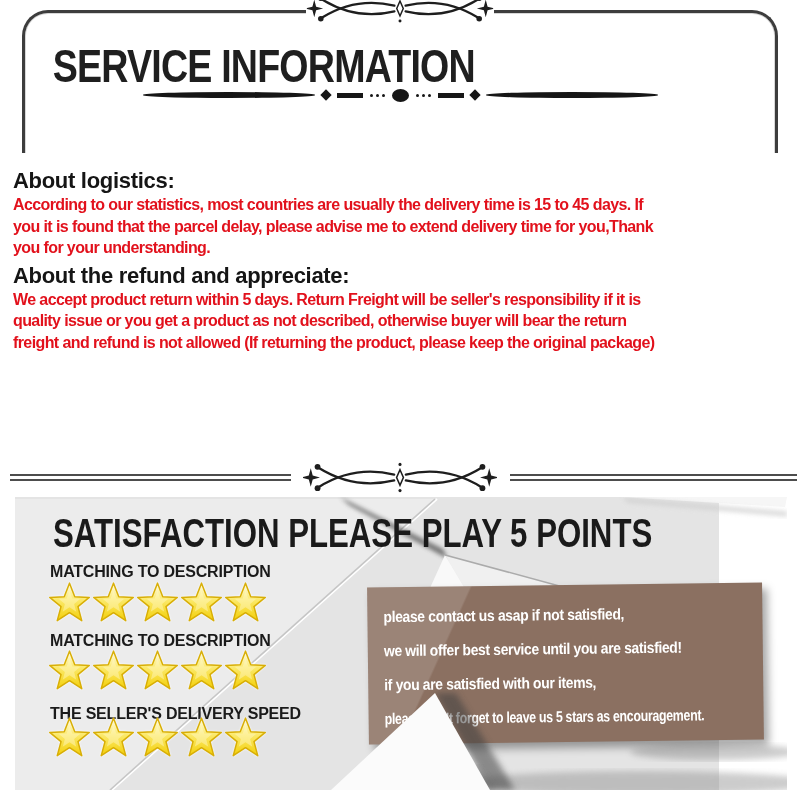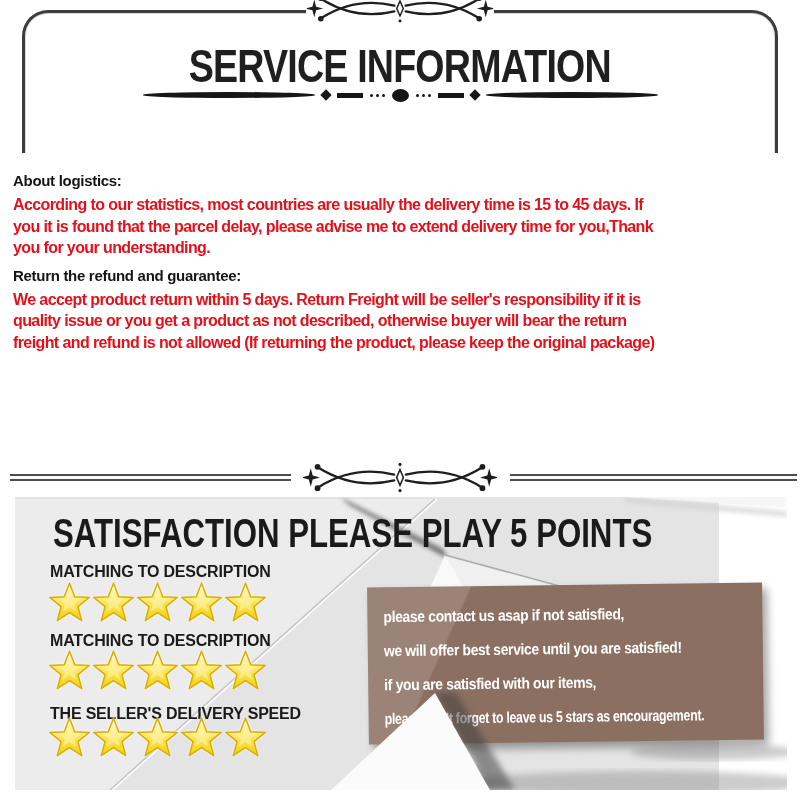--- a/index.html
+++ b/index.html
@@ -4,37 +4,37 @@
 <style>
   html,body{margin:0;padding:0;background:#ffffff;}
   .page{position:relative;width:800px;height:800px;background:#ffffff;overflow:hidden;
         font-family:"Liberation Sans","DejaVu Sans",sans-serif;}
 
   
   .frame{position:absolute;left:22px;top:10px;width:750px;height:140px;
          border:3px solid #3d3d3d;border-bottom:none;border-radius:26px 26px 0 0;
          box-shadow:inset 0 1px 0 #d8d8d8, inset 1px 0 0 #d8d8d8, inset -1px 0 0 #d8d8d8;}
   .flourish-top{position:absolute;left:306px;top:-12px;width:188px;height:41px;background:#ffffff;}
-  .service-title{position:absolute;left:0;top:38px;width:800px;text-align:center;
+  .service-title{position:absolute;left:0;top:38px;width:800px;text-align:left;
         font-size:47px;font-weight:800;color:#1f1f1f;letter-spacing:-1px;}
   .service-title span{display:inline-block;transform:scaleX(.8);transform-origin:center;}
 
   
   .title-divider{position:absolute;left:0;top:86px;width:800px;height:18px;
         display:flex;align-items:center;justify-content:center;gap:7px;}
   .taper{width:172px;height:5.5px;background:#161616;border-radius:50%/50%;}
   .dmd{width:8px;height:8px;background:#161616;transform:rotate(45deg);}
   .dash{width:26px;height:5px;background:#161616;}
   .dots{display:flex;gap:3px;align-items:center;}
   .dots i{width:3px;height:3px;background:#161616;border-radius:50%;}
   .bigdot{width:17px;height:13px;background:#161616;border-radius:50%;}
 
   
   .info{position:absolute;left:13px;top:167px;width:782px;}
-  .info h3{margin:0;font-size:15px;line-height:27px;font-weight:800;color:#151515;letter-spacing:-0.3px;}
+  .info h3{margin:0;font-size:22px;line-height:27px;font-weight:800;color:#151515;letter-spacing:-0.3px;}
   .info p{margin:0 0 3px 0;font-size:16px;line-height:21.6px;font-weight:700;
           color:#e2111c;letter-spacing:-0.6px;white-space:pre-line;}
 
   
   .dline{position:absolute;top:474px;height:7px;border-top:2px solid #4d4d4d;border-bottom:2px solid #4d4d4d;box-sizing:border-box;}
   .dline.l{left:10px;width:281px;}
   .dline.r{left:510px;width:287px;}
   .flourish-mid{position:absolute;left:303px;top:456px;width:194px;height:43px;background:#ffffff;}
 
   
@@ -127,21 +127,21 @@
     <div class="dash"></div>
     <div class="dmd"></div>
     <div class="taper"></div>
   </div>
 
   <div class="info">
     <h3>About logistics:</h3>
     <p>According to our statistics, most countries are usually the delivery time is 15 to 45 days. If
 you it is found that the parcel delay, please advise me to extend delivery time for you,Thank
 you for your understanding.</p>
-    <h3>Return the refund and guarantee:</h3>
+    <h3>About the refund and appreciate:</h3>
     <p>We accept product return within 5 days. Return Freight will be seller's responsibility if it is
 quality issue or you get a product as not described, otherwise buyer will bear the return
 freight and refund is not allowed (If returning the product, please keep the original package)</p>
   </div>
 
   <div class="dline l"></div>
   <div class="dline r"></div>
   <svg class="flourish-mid" style="position:absolute" viewBox="0 0 200 44">
       <use href="#flourish"></use>
     </svg>

